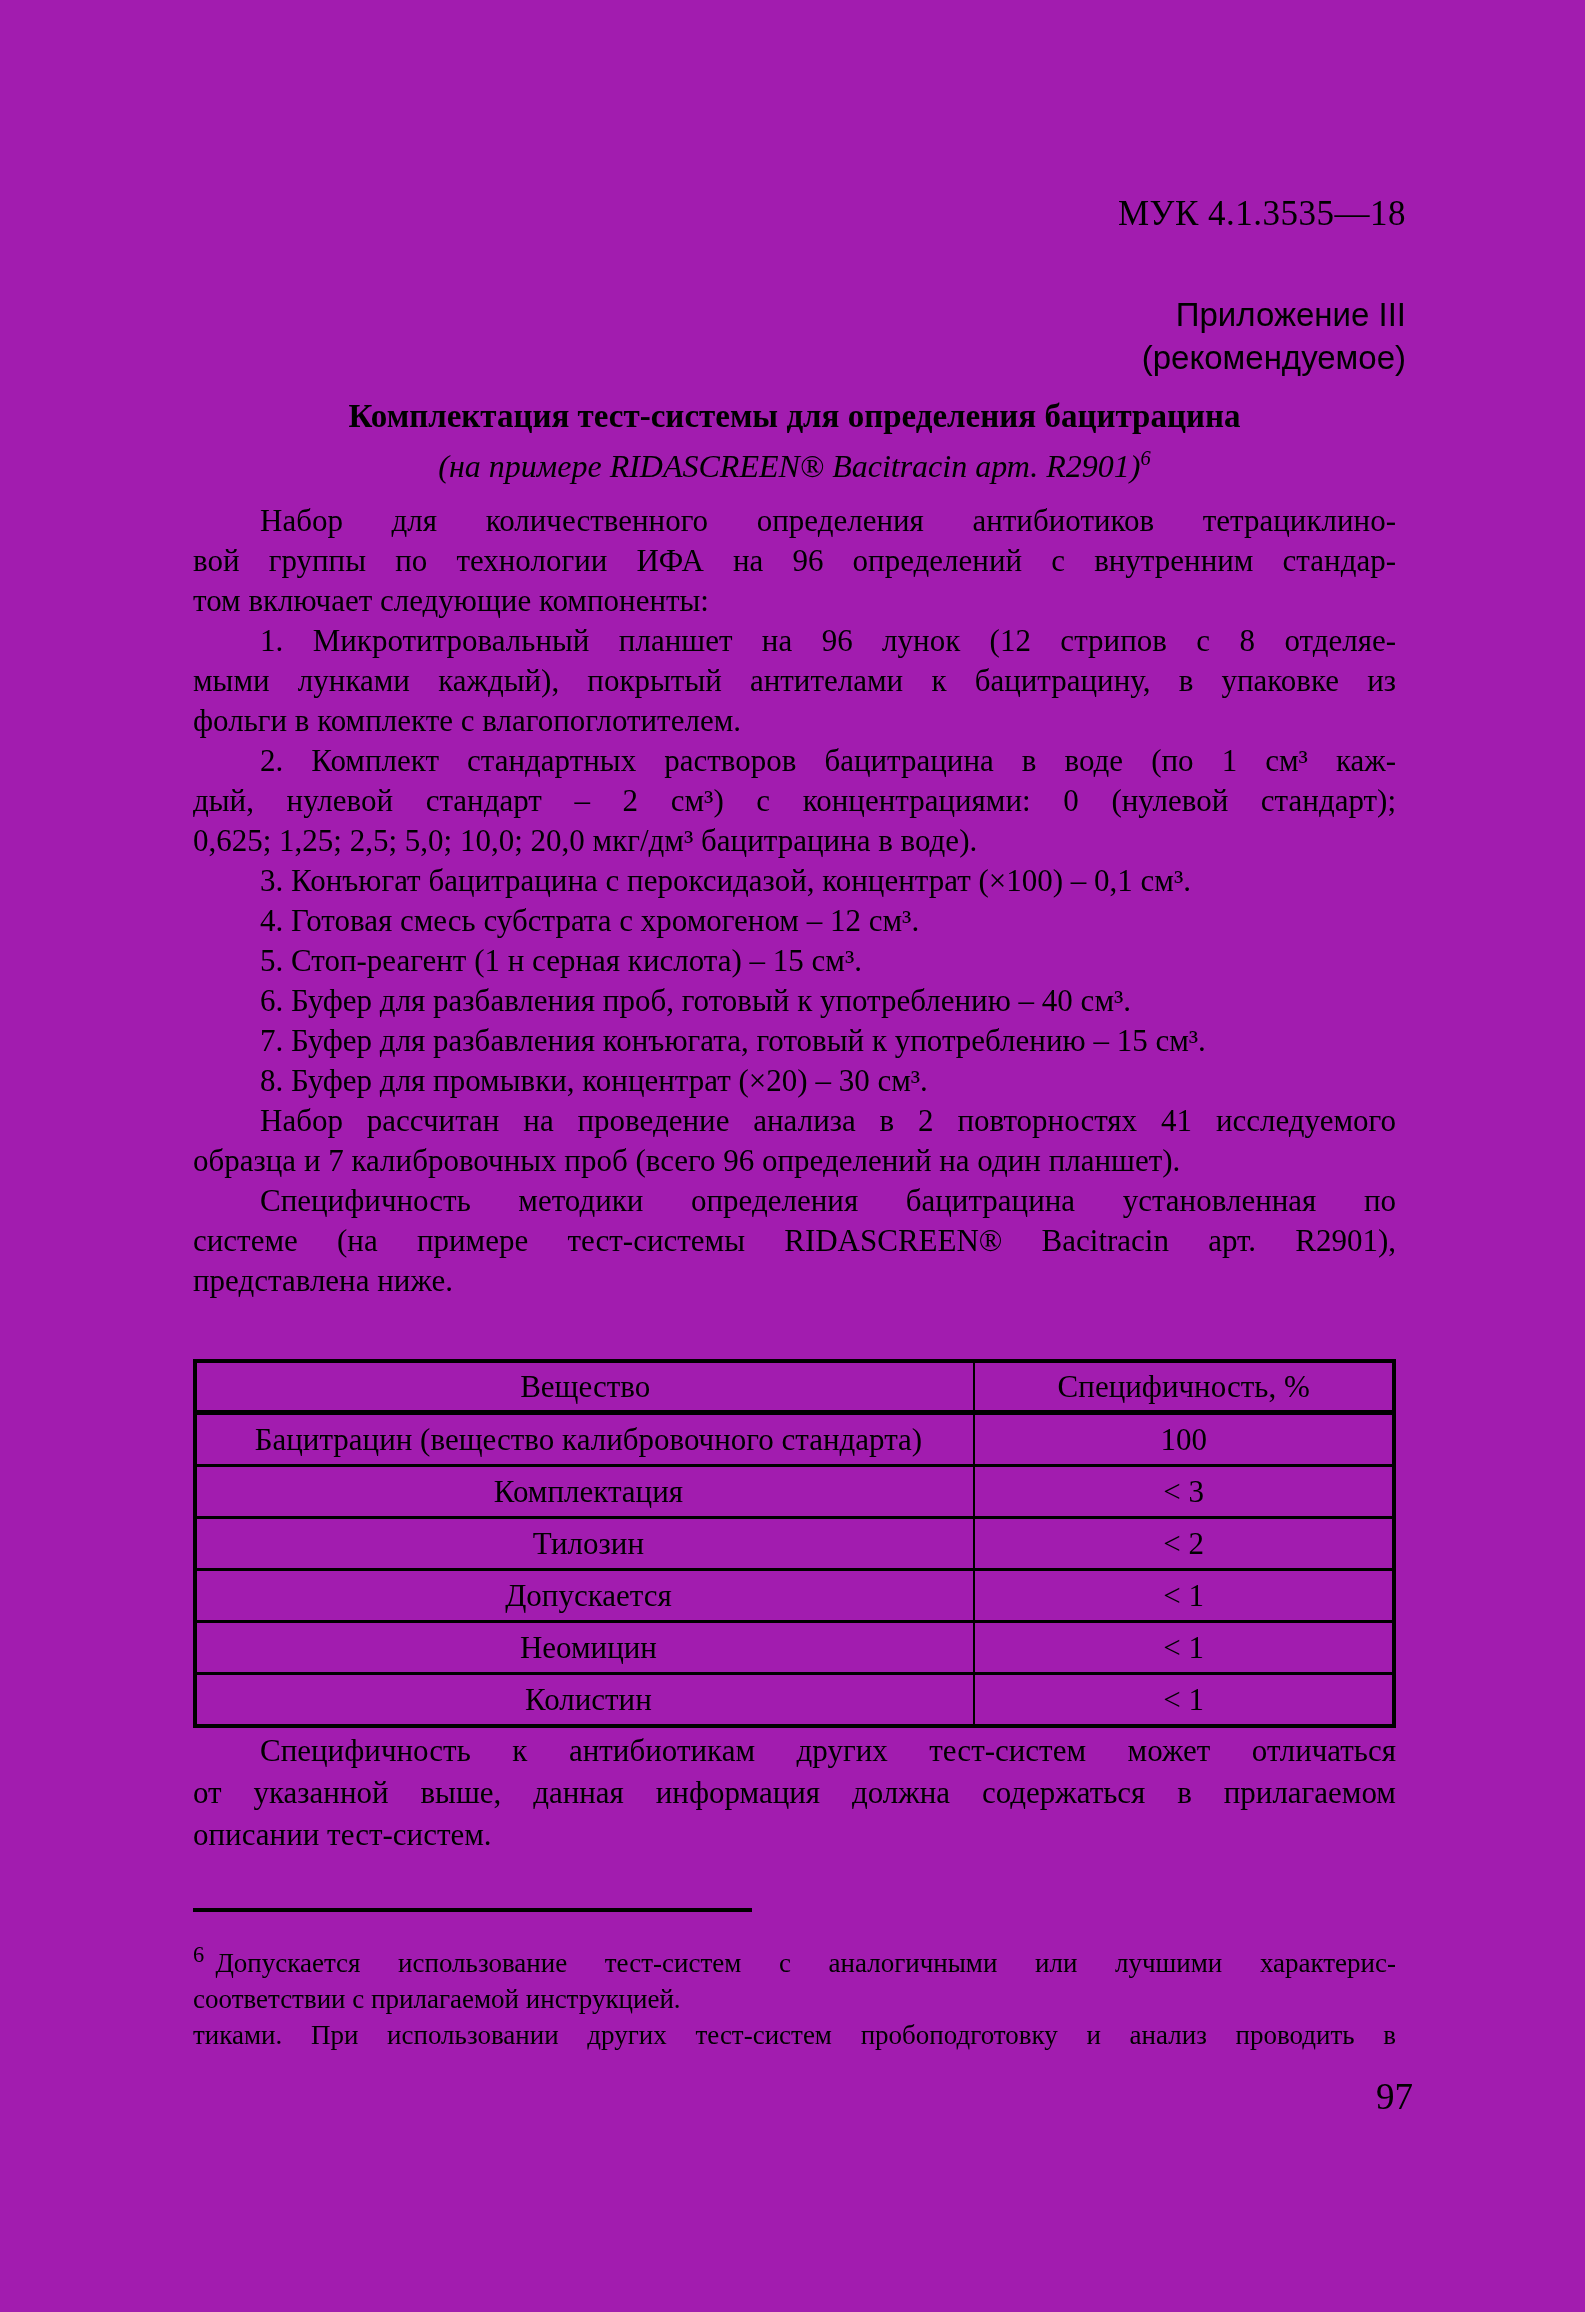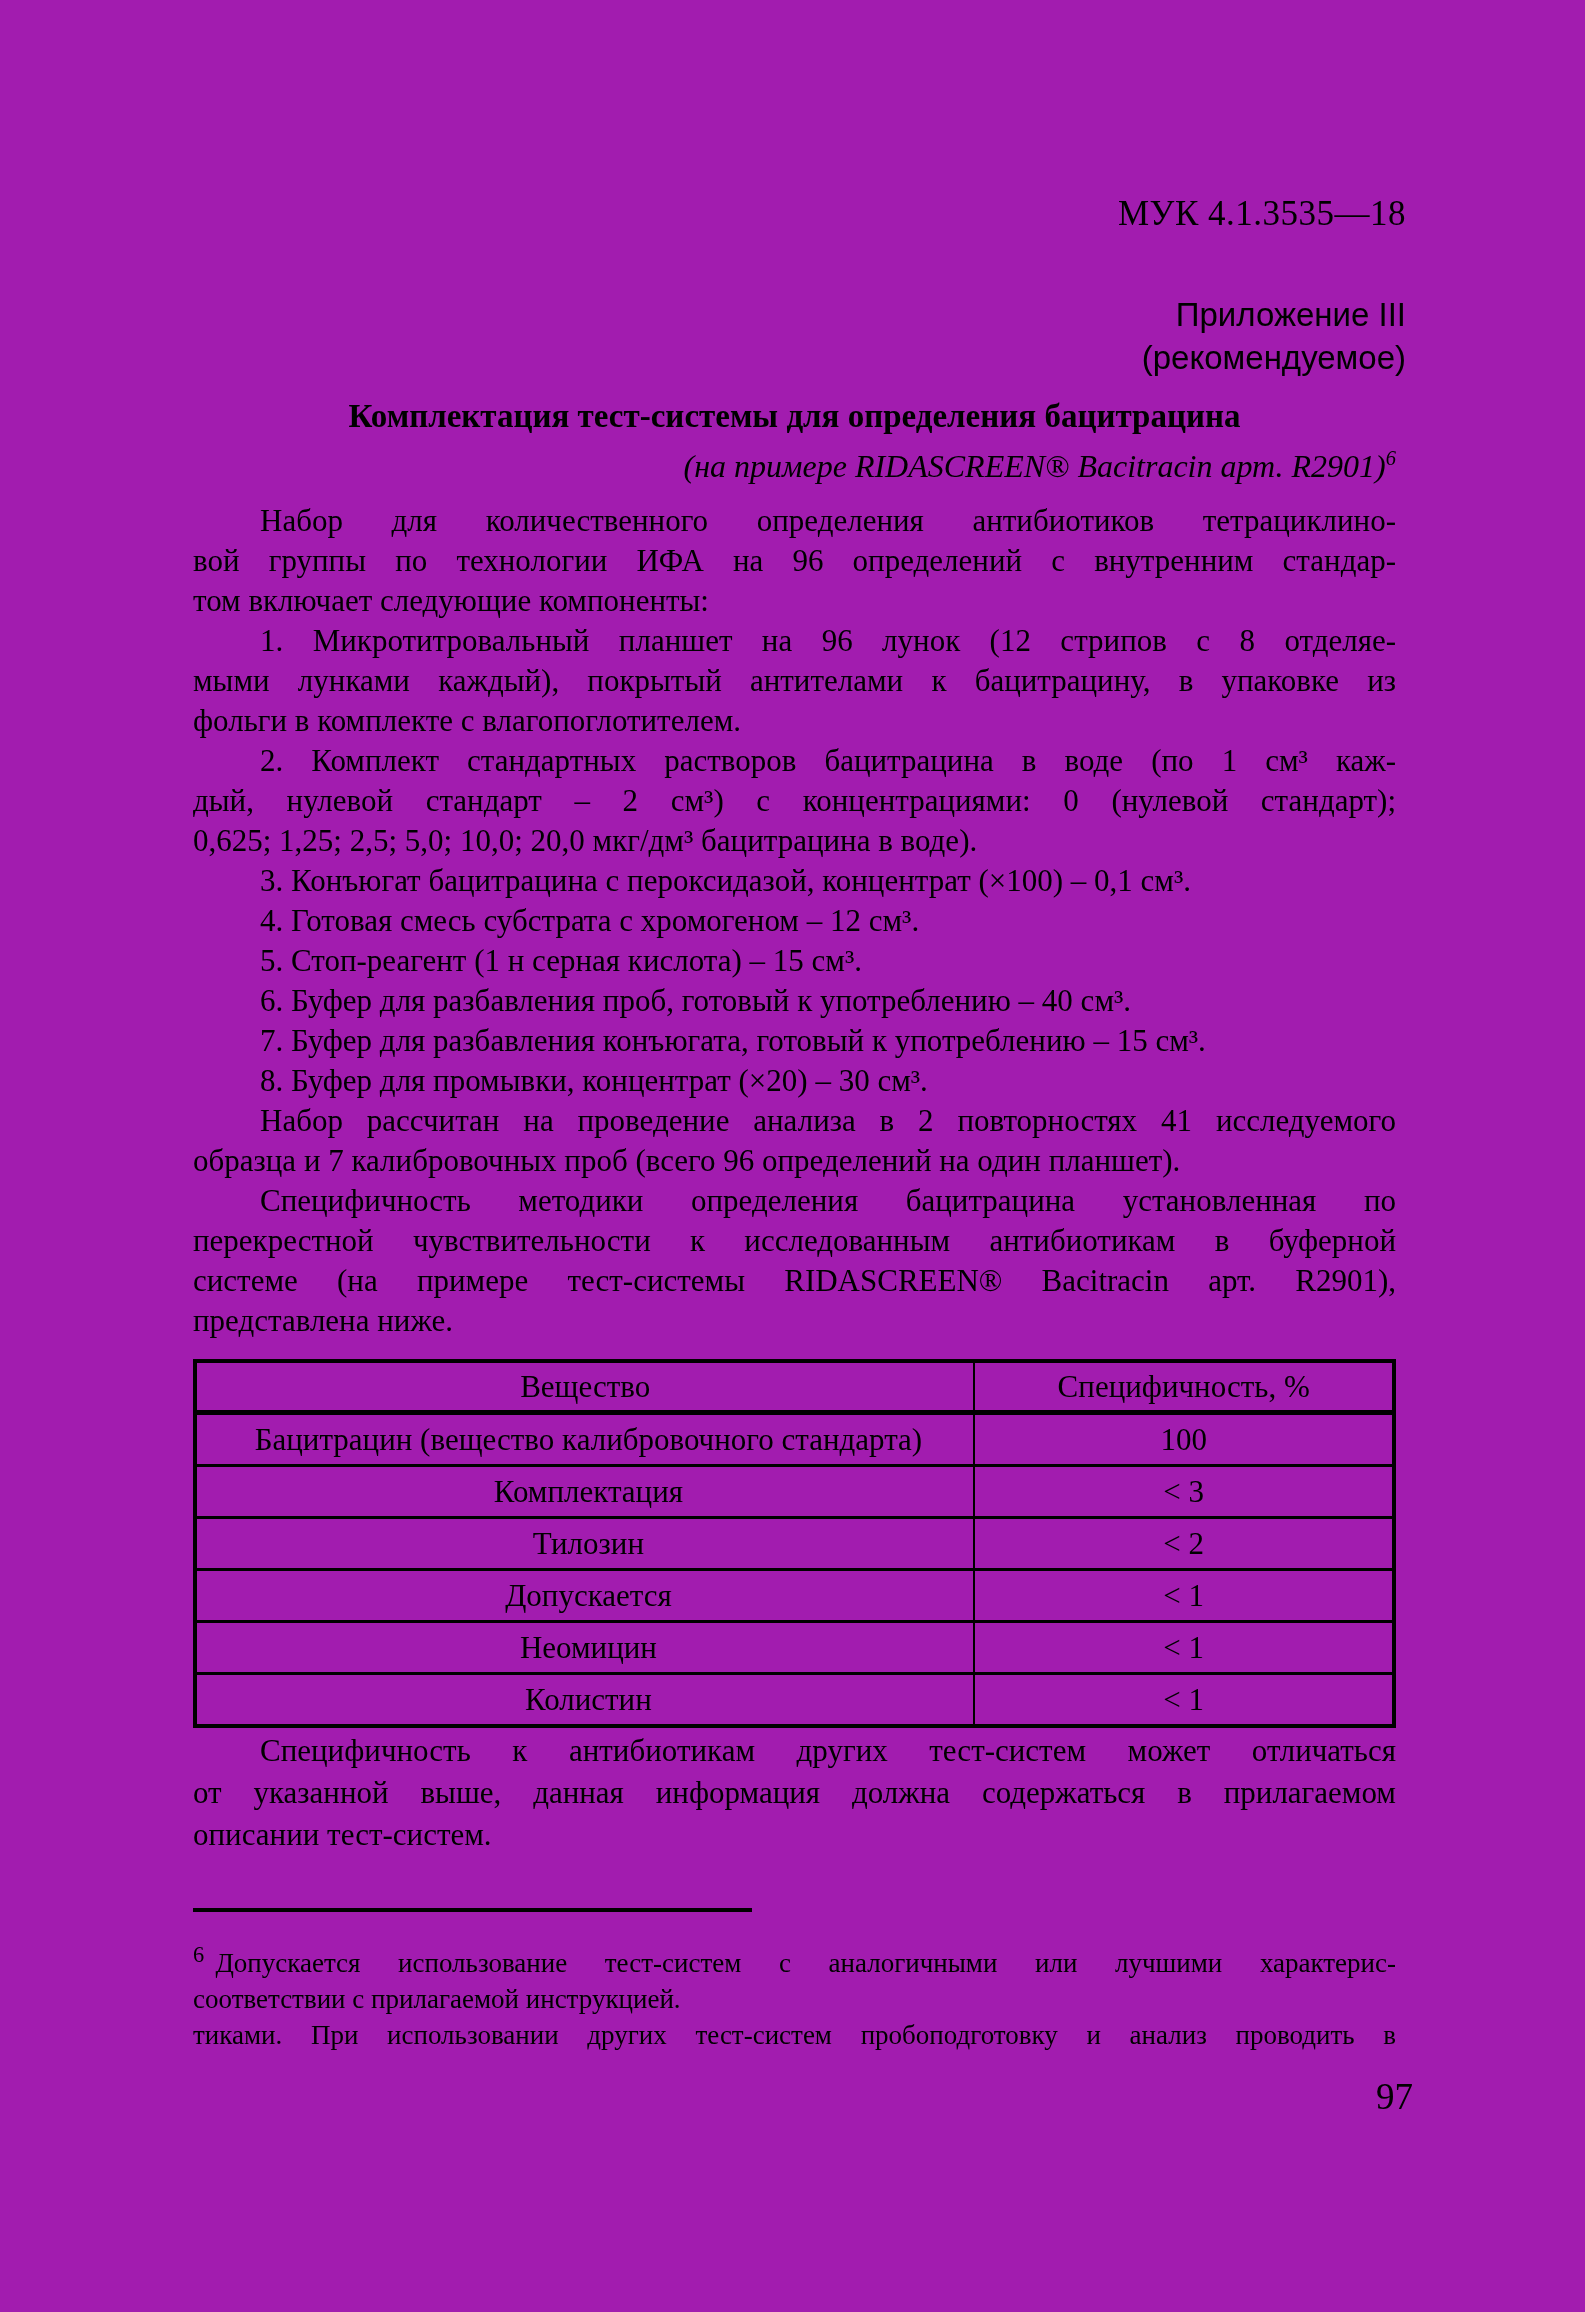--- a/index.html
+++ b/index.html
@@ -10,21 +10,21 @@
   }
   .abs{position:absolute;}
   .doc-code{top:194px;right:180px;font-size:35px;letter-spacing:0.5px;}
   .appendix-block{
     top:293px;right:180px;text-align:right;
     font-family:"Liberation Sans","DejaVu Sans",sans-serif;
     font-size:33px;line-height:43px;
   }
   .title-block{top:395px;left:193px;width:1203px;text-align:center;line-height:42px;}
   .title-main{font-weight:bold;font-size:33px;}
-  .title-sub{font-style:italic;font-size:32px;text-align:right;}
+  .title-sub{font-style:italic;font-size:32px;}
   .title-sub sup{font-size:20.5px;font-style:italic;}
   .body-block{top:501px;left:193px;width:1203px;font-size:31px;line-height:40px;}
   .line{text-align:justify;text-align-last:justify;-moz-text-align-last:justify;}
   .line.end{text-align-last:left;-moz-text-align-last:left;}
   .line.ind{text-indent:67px;}
   .spec-table{
     top:1359px;left:193px;width:1203px;border-collapse:collapse;
     font-size:31px;border:4.7px solid #000;table-layout:fixed;
   }
   .spec-table th{
@@ -79,21 +79,20 @@
     <div class="line ind end">4. Готовая смесь субстрата с хромогеном – 12 см³.</div>
     <div class="line ind end">5. Стоп-реагент (1 н серная кислота) – 15 см³.</div>
     <div class="line ind end">6. Буфер для разбавления проб, готовый к употреблению – 40 см³.</div>
     <div class="line ind end">7. Буфер для разбавления конъюгата, готовый к употреблению – 15 см³.</div>
     <div class="line ind end">8. Буфер для промывки, концентрат (×20) – 30 см³.</div>
 
     <div class="line ind">Набор рассчитан на проведение анализа в 2 повторностях 41 исследуемого</div>
     <div class="line end">образца и 7 калибровочных проб (всего 96 определений на один планшет).</div>
 
     <div class="line ind">Специфичность методики определения бацитрацина установленная по</div>
-    <div class="line">перекрестной чувствительности к исследованным антибиотикам в буферной</div>
     <div class="line">системе (на примере тест-системы RIDASCREEN® Bacitracin арт. R2901),</div>
     <div class="line end">представлена ниже.</div>
   </div>
 
   <table class="abs spec-table">
     <colgroup>
         <col class="col-substance">
         <col class="col-spec">
       </colgroup>
     <thead>

